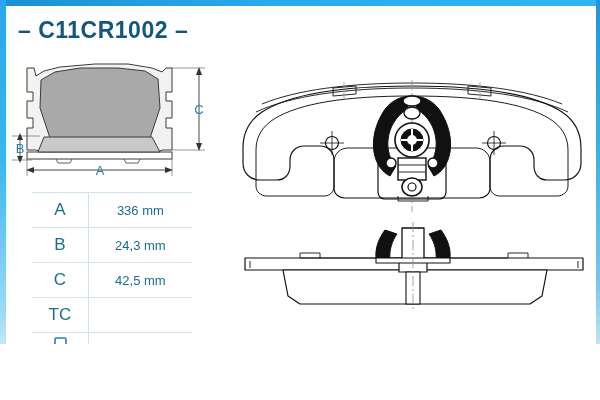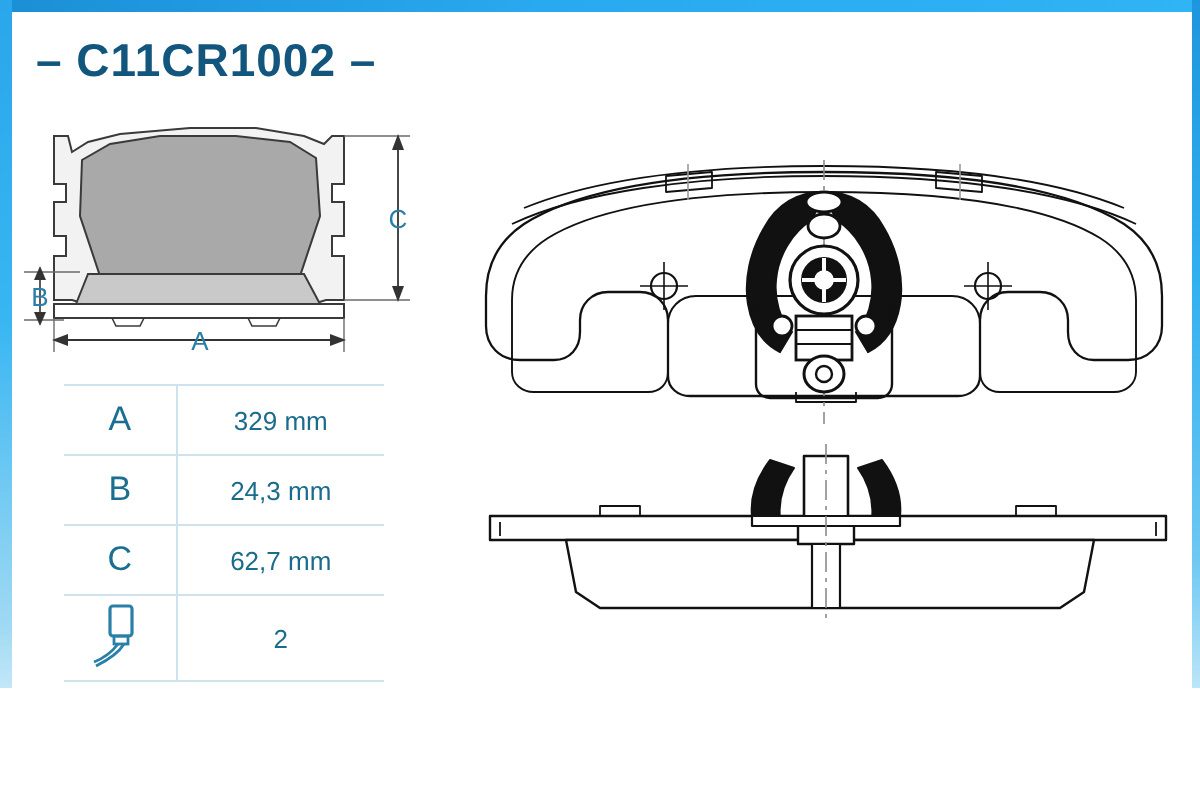--- a/index.html
+++ b/index.html
@@ -268,29 +268,33 @@
       <path d="M 441,230 C 447,238 451,248 450,258 L 436,260 C 437,250 434,241 429,234 Z" fill="#111111" stroke="#111" stroke-width="1"></path>
       <path d="M 376,258 L 450,258 L 450,263 L 376,263 Z" fill="#ffffff" stroke="#111" stroke-width="1.1"></path>
     </g>
     <line x1="413" y1="222" x2="413" y2="312" stroke="#8a8a8a" stroke-width="0.8" stroke-dasharray="10,3,2,3"></line>
   </svg>
 
   <table id="spec-table">
     <tbody>
       <tr>
         <td class="label-cell">A</td>
-        <td class="value-cell">329 mm</td>
+        <td class="value-cell">336 mm</td>
       </tr>
       <tr>
         <td class="label-cell">B</td>
         <td class="value-cell">24,3 mm</td>
       </tr>
       <tr>
         <td class="label-cell">C</td>
-        <td class="value-cell">62,7 mm</td>
+        <td class="value-cell">42,5 mm</td>
+      </tr>
+      <tr>
+        <td class="label-cell">TC</td>
+        <td class="value-cell"></td>
       </tr>
       <tr class="icon-row">
         <td class="label-cell">
           <div class="sensor-icon-wrap">
             <svg width="30" height="38" viewBox="0 0 30 38">
               <rect x="10" y="3" width="11" height="15" rx="1.5" fill="none" stroke="#2a7fa8" stroke-width="1.6"></rect>
               <rect x="12" y="18" width="7" height="4" fill="none" stroke="#2a7fa8" stroke-width="1.4"></rect>
               <path d="M 14,22 C 11,26 7,29 2,31" fill="none" stroke="#2a7fa8" stroke-width="1.4"></path>
               <path d="M 17,22 C 14,27 9,30 3,33" fill="none" stroke="#2a7fa8" stroke-width="1.4"></path>
             </svg>

